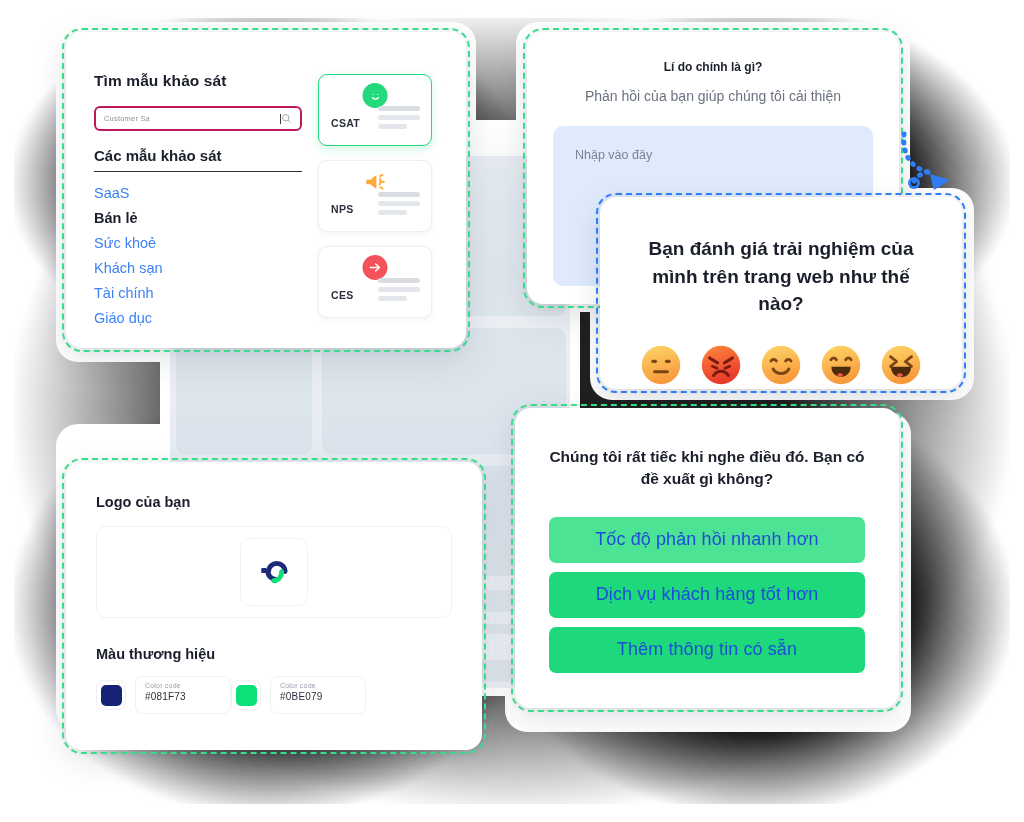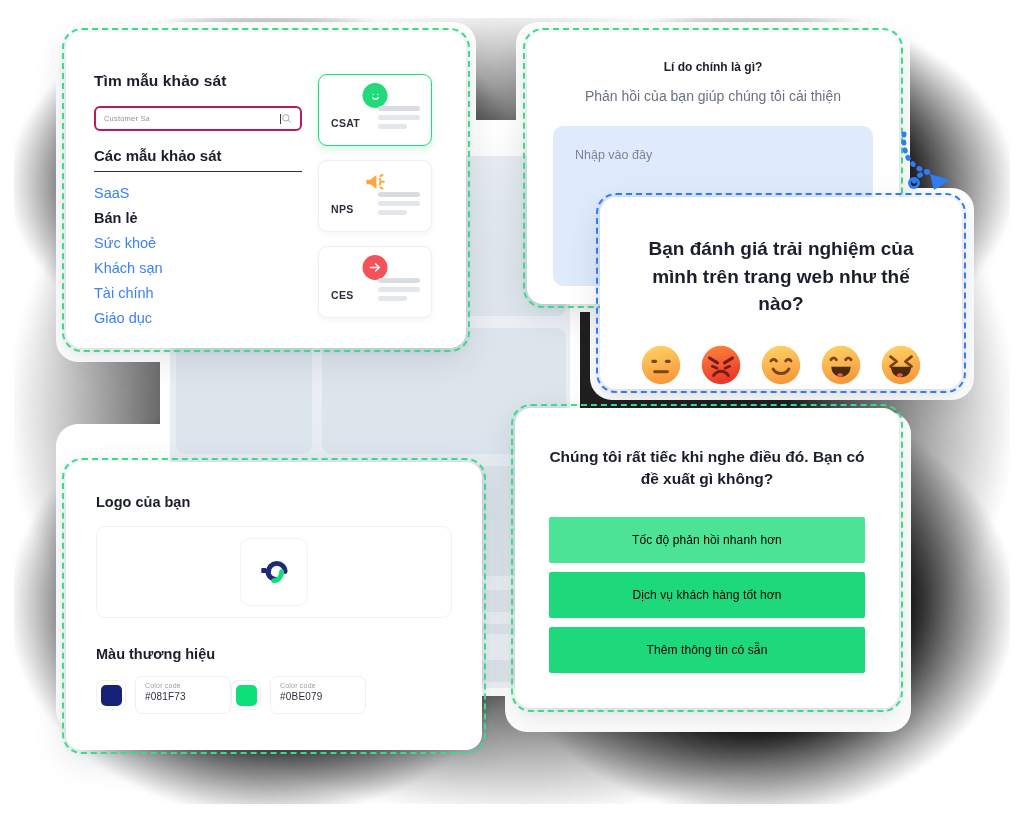--- a/index.html
+++ b/index.html
@@ -155,23 +155,23 @@
   .sw-val { font-size: 10px; color: #2b303c; margin-top: 2px; letter-spacing: .2px; }
 
   
   #card-sugg { left: 515px; top: 408px; width: 384px; height: 300px; }
   .sg-title {
     margin: 38px 34px 0; text-align: center; font-size: 15.5px; font-weight: 700;
     color: #1b1f2b; line-height: 1.45;
   }
   .sg-btns { margin: 26px 34px 0; }
   .sg-btn {
-    height: 46px; border-radius: 2px; background: #1ed97c; color: #000000;
+    height: 46px; border-radius: 7px; background: #1ed97c; color: #1d4ed8;
     display: flex; align-items: center; justify-content: center;
-    font-size: 12px; margin-bottom: 9px; letter-spacing: .1px;
+    font-size: 18px; margin-bottom: 9px; letter-spacing: .1px;
   }
   .sg-btn.hover { background: #4ce394; }
 
   
   #arrow { position: absolute; left: 898px; top: 130px; width: 72px; height: 72px; }
 </style>
 </head>
 <body>
 
 <div id="stage">

